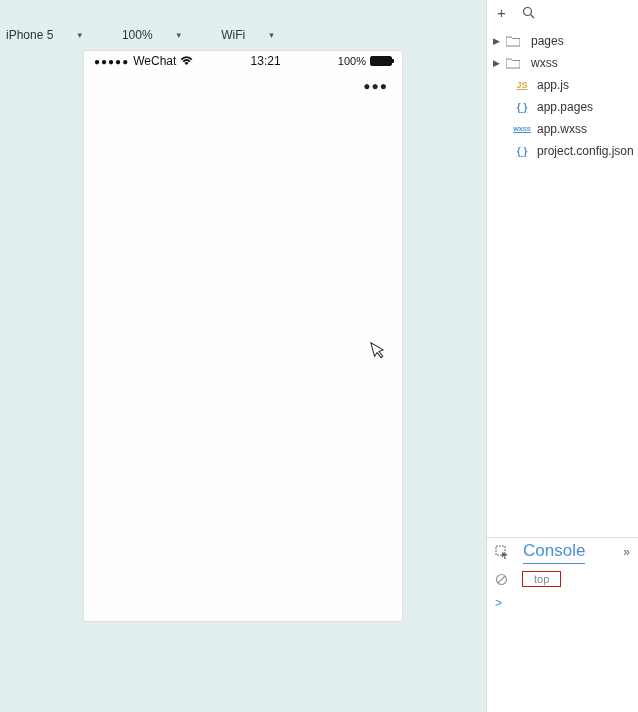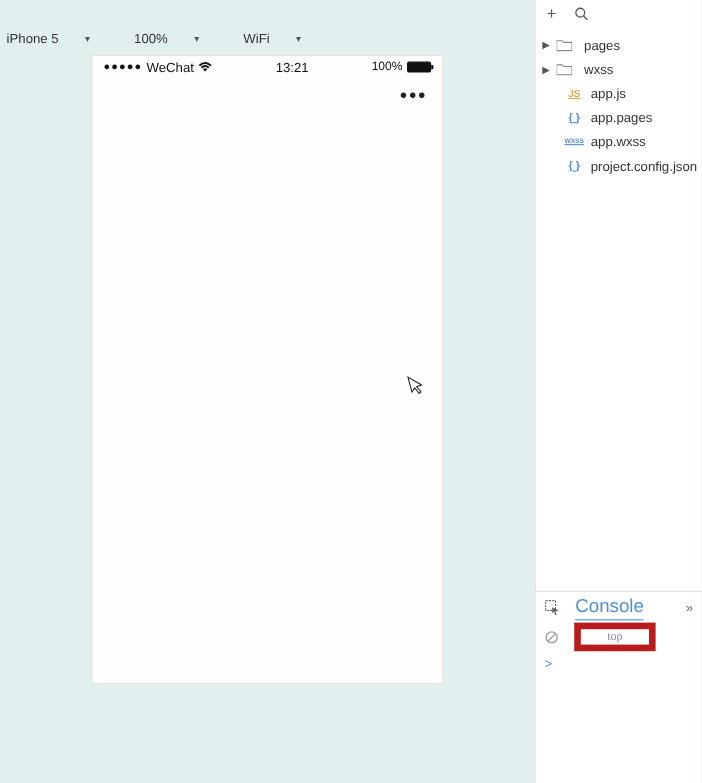--- a/index.html
+++ b/index.html
@@ -183,25 +183,24 @@
     .console-filter {
       height: 26px;
       display: flex;
       align-items: center;
       padding: 0 8px;
       gap: 14px;
       color: #888;
       font-size: 12px;
     }
     .filter-box {
-      border: 6px solid #b91c1c;
-      padding: 1px 24px;
+      border: 1px solid #b91c1c;
+      padding: 1px 11px;
       color: #888;
       font-size: 11px;
-      font-family: Liberation Serif, serif;
     }
     .console-body {
       height: 120px;
       padding: 4px 8px;
       color: #4a90d9;
       font-size: 12px;
     }
     .cursor-arrow {
       position: absolute;
       left: 372px;

